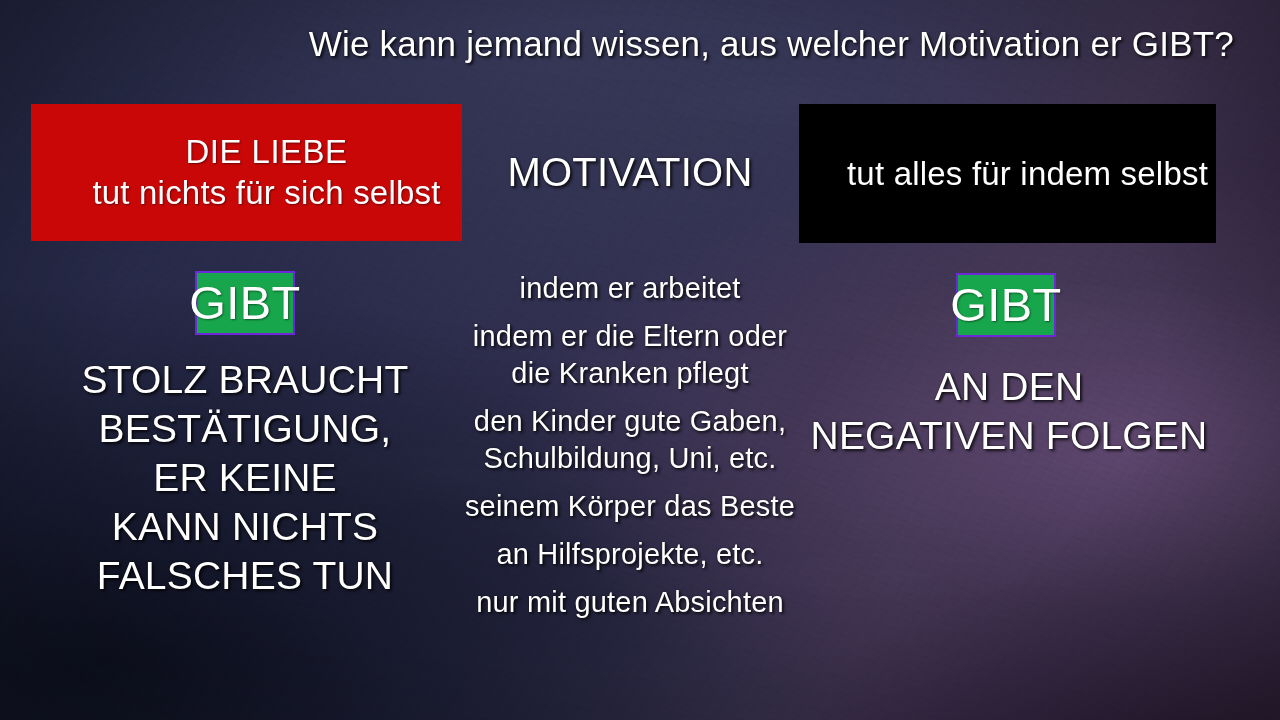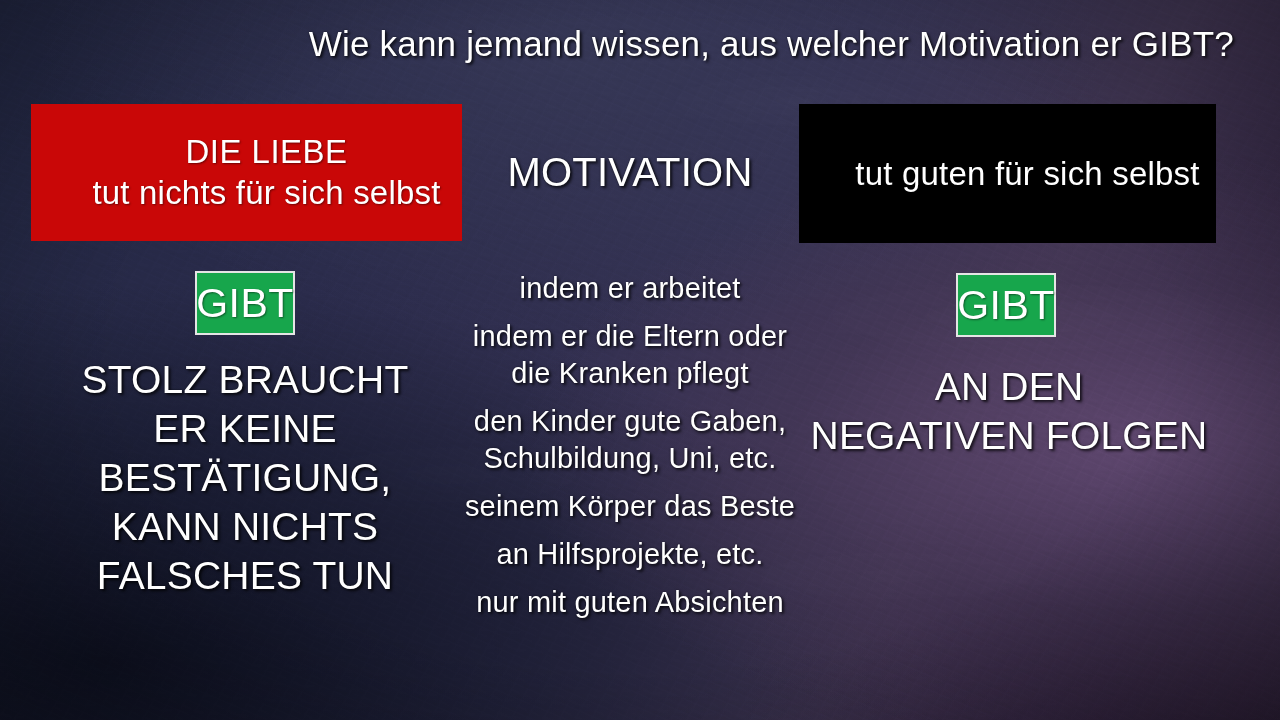--- a/index.html
+++ b/index.html
@@ -128,23 +128,23 @@
     line-height: 52px;
   }
 
   
   .gibt-badge {
     position: absolute;
     display: flex;
     align-items: center;
     justify-content: center;
     background: #17a64c;
-    border: 2px solid #e5e5e5;
+    border: 2px solid #6d28d9;
     box-sizing: border-box;
-    font-size: 41px;
+    font-size: 47px;
     line-height: 38px;
     letter-spacing: .5px;
     text-shadow: 1px 1px 2px rgba(0,0,0,.45);
   }
   #gibt-left  { left: 195px;  top: 271px; width: 100px; height: 64px; }
   #gibt-right { left: 956px;  top: 273px; width: 100px; height: 64px; }
 
   
   .side-col {
     position: absolute;
@@ -186,30 +186,30 @@
   <div id="title" class="shadowed">Wie kann jemand wissen, aus welcher Motivation er GIBT?</div>
 
   <div id="box-love" class="headbox">
     <span class="line-1 shadowed">DIE LIEBE</span>
     <span class="line-2 shadowed">tut nichts für sich selbst</span>
   </div>
 
   <div id="motivation" class="shadowed">MOTIVATION</div>
 
   <div id="box-pride" class="headbox">
-    <span class="line-2 shadowed">tut guten für sich selbst</span>
+    <span class="line-2 shadowed">tut alles für indem selbst</span>
   </div>
 
   <div id="gibt-left" class="gibt-badge shadowed">GIBT</div>
   <div id="gibt-right" class="gibt-badge shadowed">GIBT</div>
 
   <div id="col-left" class="side-col shadowed">
       <span class="row">STOLZ BRAUCHT</span>
+      <span class="row">BESTÄTIGUNG,</span>
       <span class="row">ER KEINE</span>
-      <span class="row">BESTÄTIGUNG,</span>
       <span class="row">KANN NICHTS</span>
       <span class="row">FALSCHES TUN</span>
     </div>
 
   <div id="col-right" class="side-col shadowed">
       <span class="row">AN DEN</span>
       <span class="row">NEGATIVEN FOLGEN</span>
     </div>
 
   <div id="center-list" class="shadowed">

